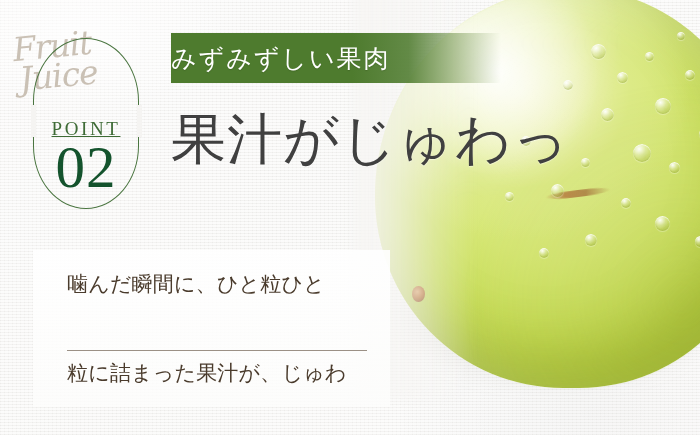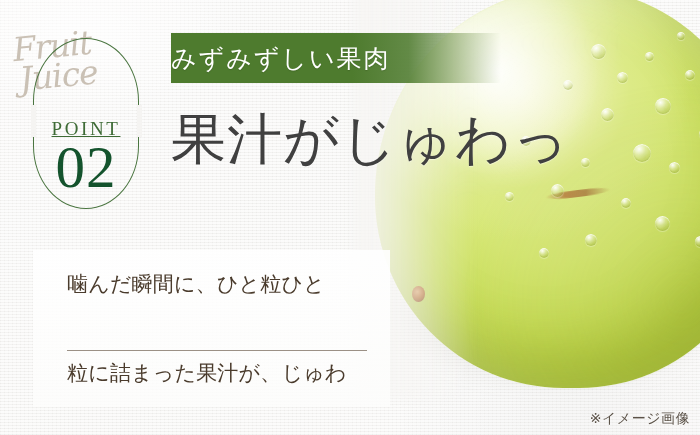--- a/index.html
+++ b/index.html
@@ -302,15 +302,14 @@
     <div id="badge-number">02</div>
   </div>
 
   <div id="copy-card">
     <div id="copy-lines">
       <div class="copy-line">噛んだ瞬間に、ひと粒ひと</div>
       <div class="copy-line">粒に詰まった果汁が、じゅわ</div>
     </div>
   </div>
 
-  <div id="disclaimer">※イメージ画像</div>
 
 </div>
 
 </body></html>

